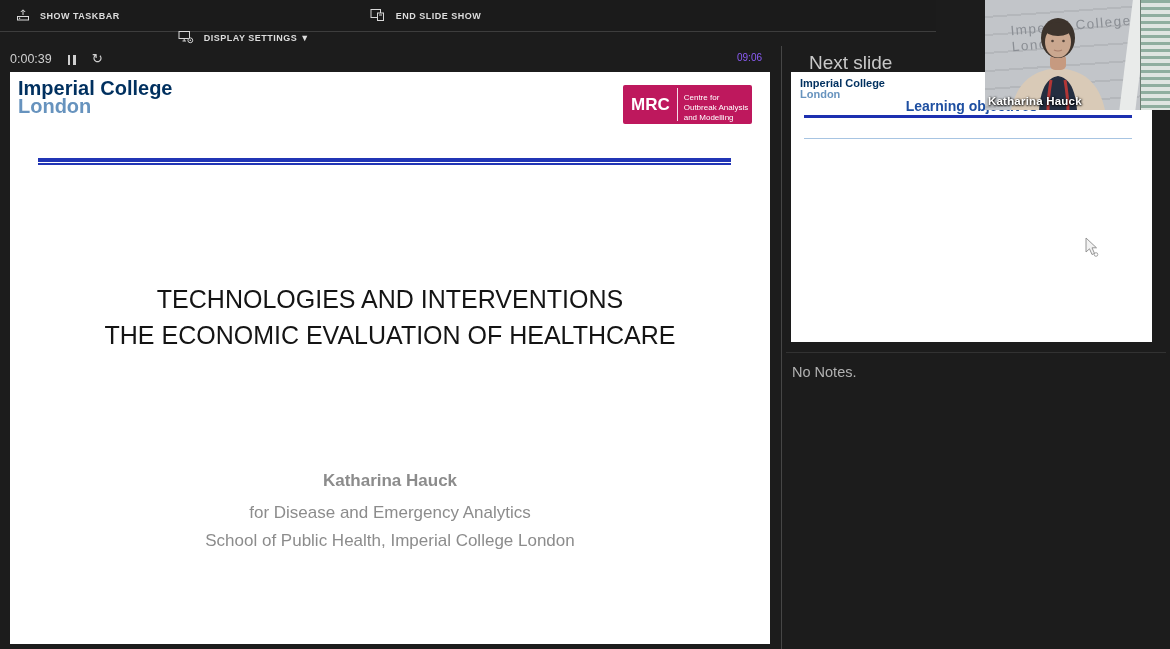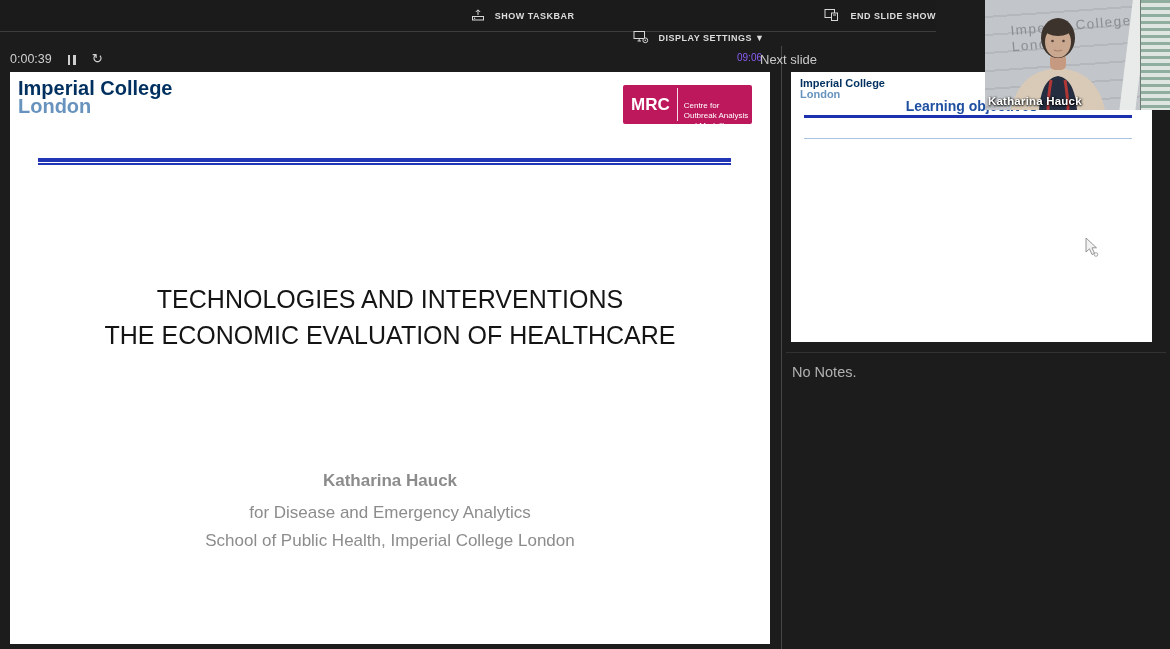--- a/index.html
+++ b/index.html
@@ -8,21 +8,21 @@
     position:relative;
     background:#1c1c1c;
     font-family:"Liberation Sans", sans-serif;
     -webkit-font-smoothing:antialiased;
   }
 
   
   .toolbar {
     position:absolute; top:0; left:0; width:936px; height:32px;
     background:#1b1b1b; border-bottom:1px solid #3d3d3d;
-    display:flex; align-items:center; z-index:3;justify-content:flex-end;
+    display:flex; align-items:center; z-index:3;
   }
   .tb-item {
     display:flex; align-items:center; gap:10px;
     color:#dddddd; font-size:9px; font-weight:bold; letter-spacing:.5px;
     height:100%; cursor:default;
   }
   .tb-item svg { flex:0 0 auto; }
   #tb-taskbar { padding-left:16px; }
   #tb-display { padding-left:58px;margin-top:44px; }
   #tb-end     { padding-left:60px; }
@@ -46,21 +46,21 @@
   .slide-logo { position:absolute; left:8px; top:6px; line-height:21px; }
   .slide-logo .l1 { color:#00305f; font-size:20px; font-weight:bold; }
   .slide-logo .l2 { color:#6793be; font-size:20px; font-weight:bold; margin-top:-3px; }
 
   .mrc-box {
     position:absolute; right:18px; top:13px; width:129px; height:39px;
     background:#be185d; border-radius:2px; display:flex; align-items:stretch;
   }
   .mrc-abbr { color:#fff; font-size:17px; font-weight:bold; display:flex; align-items:center; padding:0 7px 0 8px; }
   .mrc-div { width:1px; background:rgba(255,255,255,.85); margin:3px 0; }
-  .mrc-lines { color:#fff; font-size:8px; line-height:10px; padding:16px 0 0 6px; }
+  .mrc-lines { color:#fff; font-size:8px; line-height:10px; padding:8px 0 0 6px; }
 
   .blue-rule { position:absolute; left:28px; top:86px; width:693px; }
   .blue-rule .thick { height:3.5px; background:#2135b5; }
   .blue-rule .gap   { height:1.5px; background:#ffffff; }
   .blue-rule .thin  { height:1.5px; background:#2135b5; }
 
   .slide-title {
     position:absolute; left:0; top:209px; width:100%;
     text-align:center; color:#141414; font-size:25px; line-height:36px;
   }
@@ -68,21 +68,21 @@
   .author-block {
     position:absolute; left:0; top:399px; width:100%;
     text-align:center; color:#8c8c8c; font-size:17px;
   }
   .author-name { font-weight:bold; margin-bottom:10px; font-size:17px; }
   .affil { line-height:23px; }
   .school { margin-top:5px; line-height:23px; }
 
   
   .v-divider { position:absolute; left:781px; top:46px; width:1px; height:603px; background:#464646; }
-  .next-label { position:absolute; left:760px; top:52px; color:#c9c9c9; font-size:13px; z-index:1; }
+  .next-label { position:absolute; left:809px; top:52px; color:#c9c9c9; font-size:19px; z-index:1; }
 
   .thumb {
     position:absolute; left:791px; top:72px; width:361px; height:270px;
     background:#ffffff; z-index:1; cursor:default;
   }
   .thumb-logo { position:absolute; left:9px; top:6px; line-height:11px; }
   .thumb-logo .l1 { color:#00305f; font-size:11px; font-weight:bold; }
   .thumb-logo .l2 { color:#6793be; font-size:11px; font-weight:bold; }
   .thumb-title {
     position:absolute; left:0; top:26px; width:100%;

